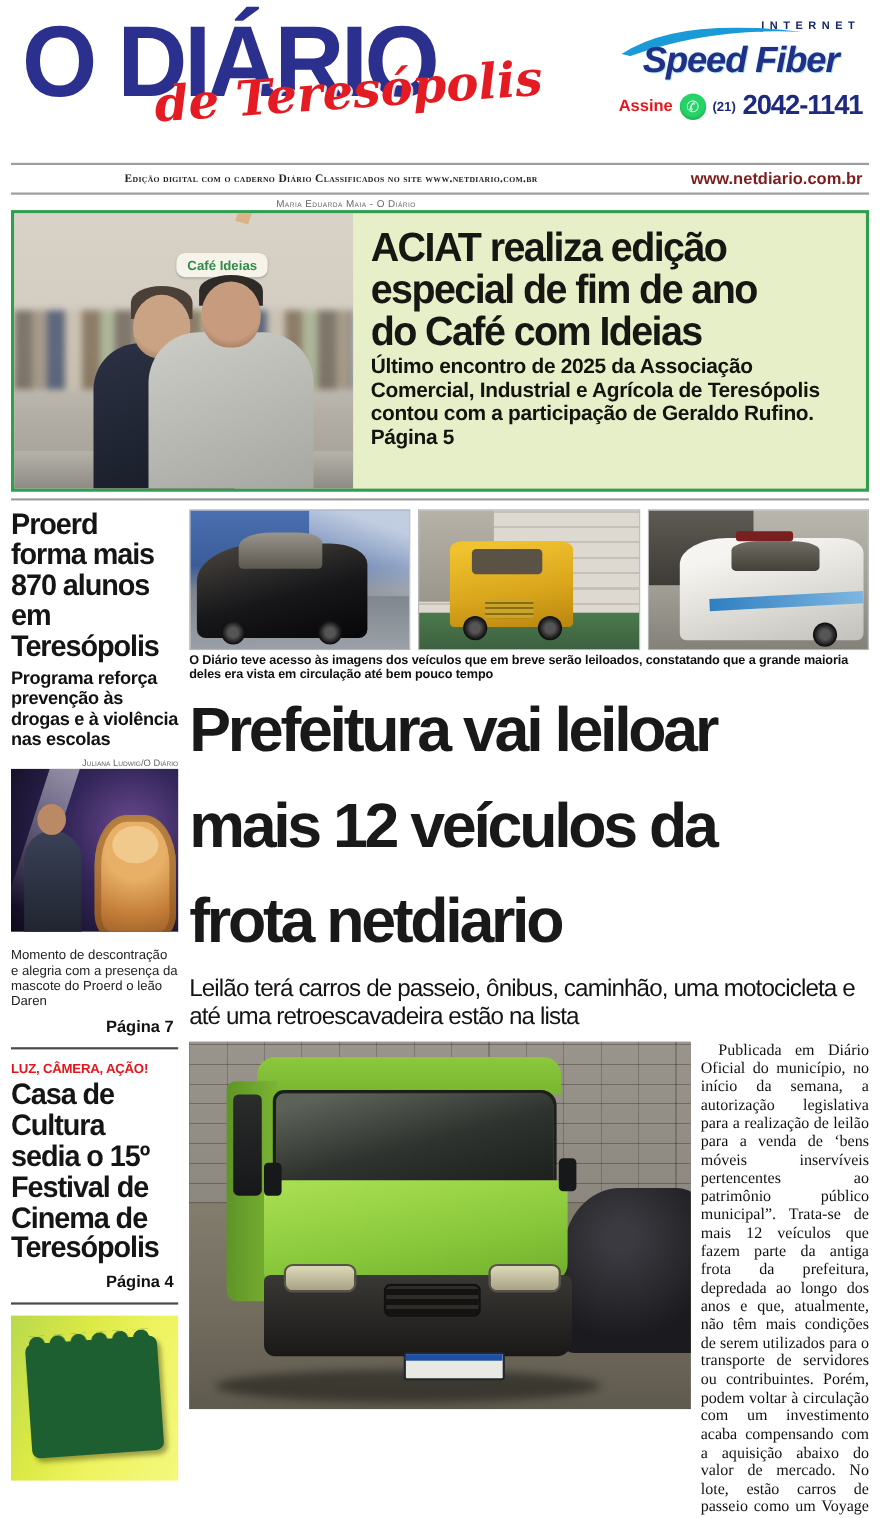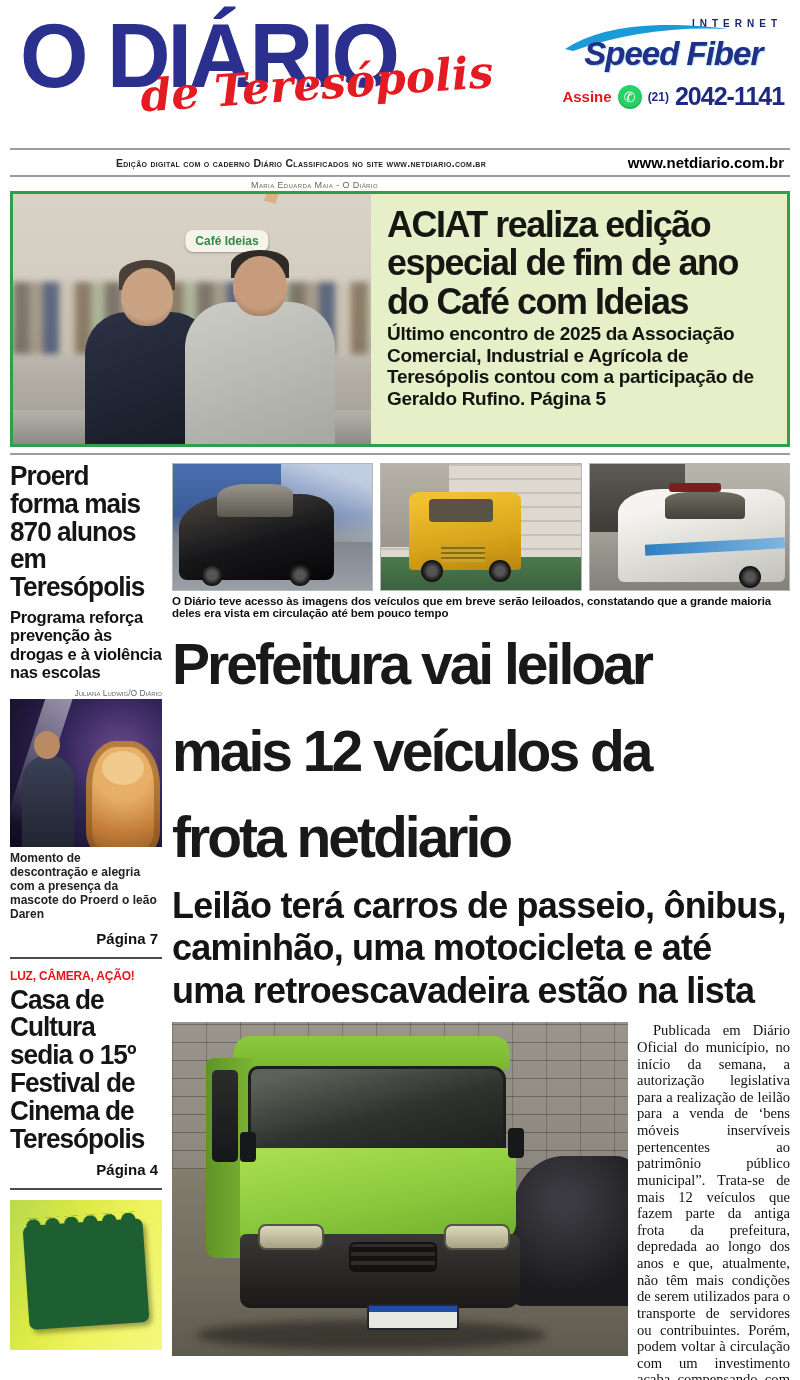--- a/index.html
+++ b/index.html
@@ -40,31 +40,31 @@
   .ad-phone { font-size:25px; font-weight:bold; color:#1e2a80; letter-spacing:-1px; }
 
   
   .rule { border-top:2px solid #9d9d9d; margin:2px 0; }
   .dateline-row { display:flex; align-items:center; padding:2px 6px; }
   .dateline { width:570px; text-align:center; }
   .edition-line {
     font-family:"Liberation Serif", serif; font-variant:small-caps;
     font-weight:600; font-size:14.5px; color:#1a1a1a; letter-spacing:.3px;
   }
-  .digital-line { font-variant:small-caps; font-weight:bold; font-size:10.5px; color:#222; letter-spacing:.3px; }
-  .site-url { flex:1; text-align:right; color:#000000; font-weight:bold; font-size:15px; }
+  .digital-line { font-variant:small-caps; font-weight:bold; font-size:10.5px; color:#222; letter-spacing:.3px;font-family:Liberation Serif, serif; }
+  .site-url { flex:1; text-align:right; color:#7f1d1d; font-weight:bold; font-size:15px; }
 
   .top-credit {
     width:368px; text-align:right; font-size:9px; color:#666;
     font-variant:small-caps; letter-spacing:.4px; margin:3px 0 1px 0;
   }
 
   
   .top-feature { display:flex; border:3px solid #2f9e4f; height:256px; background:#e7efc8; }
-  .event-photo { width:358px; flex:none; position:relative; overflow:hidden;
+  .event-photo { width:308px; flex:none; position:relative; overflow:hidden;
     background:linear-gradient(180deg,#d9d3c7 0%,#cfc9bf 52%,#b3aea6 72%,#a09c94 100%); }
   .arc { position:absolute; border-radius:50%; opacity:.55; }
   .arc-g { width:220px; height:220px; border:14px solid #3fae63; top:-130px; left:-40px; border-right-color:transparent; border-bottom-color:transparent; transform:rotate(25deg); }
   .arc-o { width:180px; height:180px; border:12px solid #e0893a; top:-60px; right:-70px; border-left-color:transparent; border-bottom-color:transparent; transform:rotate(-30deg); opacity:.45; }
   .cafe-sign { position:absolute; top:36px; left:50%; transform:translateX(-8%); background:#f6f4ea; border-radius:8px; padding:4px 10px; font-weight:bold; font-size:12px; color:#2e8b47; box-shadow:0 1px 2px rgba(0,0,0,.25); }
   .crowd { position:absolute; top:88px; left:0; right:0; height:72px; filter:blur(3px);
     background:repeating-linear-gradient(90deg,#6b6256 0 16px,#9b8f7d 16px 30px,#42506e 30px 46px,#c8bfae 46px 62px,#7c6a52 62px 78px,#a4b08e 78px 92px); opacity:.8; }
   .floor { position:absolute; bottom:0; left:0; right:0; height:34px; background:linear-gradient(#b5b2aa,#8e8b84); }
   .person { position:absolute; bottom:0; }
   .p1-torso { left:72px; width:128px; height:132px; background:linear-gradient(160deg,#2c3244,#171b26); border-radius:42px 42px 0 0; }
@@ -88,21 +88,21 @@
   .lc-deck { font-size:16.5px; font-weight:bold; line-height:1.12; margin-top:6px; letter-spacing:-.3px; }
   .lc-credit { font-size:8.5px; text-align:right; color:#666; font-variant:small-caps; margin:6px 0 1px; }
   .mascot-photo { height:148px; position:relative; overflow:hidden;
     background:radial-gradient(circle at 72% 36%,#6b4a8f 0%,#33265a 40%,#0d0a1a 100%); }
   .beam { position:absolute; top:-20px; left:18px; width:26px; height:150px; background:linear-gradient(rgba(255,255,255,.55),rgba(255,255,255,0)); transform:rotate(18deg); }
   .mascot { position:absolute; right:2px; bottom:-6px; width:74px; height:112px; border-radius:40% 40% 20% 20%;
     background:radial-gradient(circle at 50% 28%,#e8b066 30%,#c07a36 70%,#8f5a28); box-shadow:inset 0 0 0 6px rgba(120,70,25,.45); }
   .mascot-face { position:absolute; right:18px; bottom:62px; width:42px; height:34px; border-radius:50%; background:#f0c98c; }
   .officer { position:absolute; left:12px; bottom:-4px; width:52px; height:96px; border-radius:26px 26px 0 0; background:linear-gradient(#3a4158,#20242f); }
   .officer-head { position:absolute; left:24px; bottom:88px; width:26px; height:28px; border-radius:50%; background:#b98a64; }
-  .lc-caption { font-size:12px; font-weight:bold; line-height:1.18; margin-top:4px; color:#222; }
+  .lc-caption { font-size:12px; font-weight:normal; line-height:1.18; margin-top:14px; color:#222; }
   .page-ref { text-align:right; font-size:15px; font-weight:bold; margin-top:8px; padding-right:4px; }
   .lc-hr { border-top:2px solid #4a4a4a; margin:10px 0; }
   .kicker-red { color:#e8141c; font-weight:800; font-size:12px; letter-spacing:-.2px; margin-bottom:4px; }
   .lc-deck2 { font-size:17px; font-weight:bold; line-height:1.15; color:#2b2b2b; margin-top:6px; letter-spacing:-.3px; }
 
   .nota-ad { height:150px; margin-top:4px; position:relative; overflow:hidden;
     background:linear-gradient(115deg,#b9d94e 0%,#dcea45 35%,#eef35e 60%,#f4f87e 100%); }
   .stamp { position:absolute; left:16px; top:22px; width:120px; height:104px; background:#1e5f31; border-radius:7px; transform:rotate(-4deg); box-shadow:3px 4px 5px rgba(0,0,0,.35); }
   .stamp-scallops { position:absolute; top:-7px; left:3px; right:3px; height:8px;
     background:radial-gradient(circle at 8px 8px,#1e5f31 7px,transparent 7.5px); background-size:19px 8px; background-repeat:repeat-x; }
@@ -128,21 +128,21 @@
   .pickup-white { position:absolute; right:4px; bottom:8px; width:84%; height:74%; border-radius:26% 14% 6px 6px;
     background:linear-gradient(165deg,#f5f4f0 20%,#dcdbd5 60%,#c2c1bb); }
   .pickup-glass { position:absolute; right:22%; bottom:56%; width:40%; height:22%; border-radius:30% 30% 4px 4px; background:linear-gradient(#6f6c63,#434138); }
   .pickup-stripe { position:absolute; right:4px; bottom:30%; width:70%; height:9%; background:linear-gradient(90deg,#2e7fc2,#7fb6e0); transform:rotate(-3deg); }
   .pickup-bar { position:absolute; right:34%; bottom:78%; width:26%; height:7%; background:#7a1f1f; border-radius:3px; }
 
   .vehicles-caption { font-size:11.5px; font-weight:bold; margin:4px 0 2px; color:#101010; letter-spacing:-.1px; }
 
   .main-headline { font-size:57px; font-weight:bold; letter-spacing:-3px; line-height:1.52; color:#191919; margin:2px 0 0 0; }
   .main-headline span { display:block; white-space:nowrap; }
-  .main-deck { font-size:36px; font-weight:bold; letter-spacing:-.8px; line-height:1.18; color:#141414; margin:4px 0 10px 0; }
+  .main-deck { font-size:22px; font-weight:normal; letter-spacing:-.8px; line-height:1.18; color:#141414; margin:4px 0 10px 0; }
 
   .story-bottom { display:flex; gap:9px; }
   .van-photo { width:456px; height:334px; flex:none; position:relative; overflow:hidden; background:#7d786b; }
   .van-wall { position:absolute; top:0; left:0; right:0; height:44%;
     background:linear-gradient(#9a958c,#8d887f),
       repeating-linear-gradient(0deg,rgba(60,55,48,.35) 0 1px,transparent 1px 18px),
       repeating-linear-gradient(90deg,rgba(60,55,48,.25) 0 1px,transparent 1px 34px);
     background-blend-mode:multiply; }
   .van-ground { position:absolute; top:44%; left:0; right:0; bottom:0;
     background:linear-gradient(180deg,#837d6e,#6f6a5c 60%,#5f5a4e),

